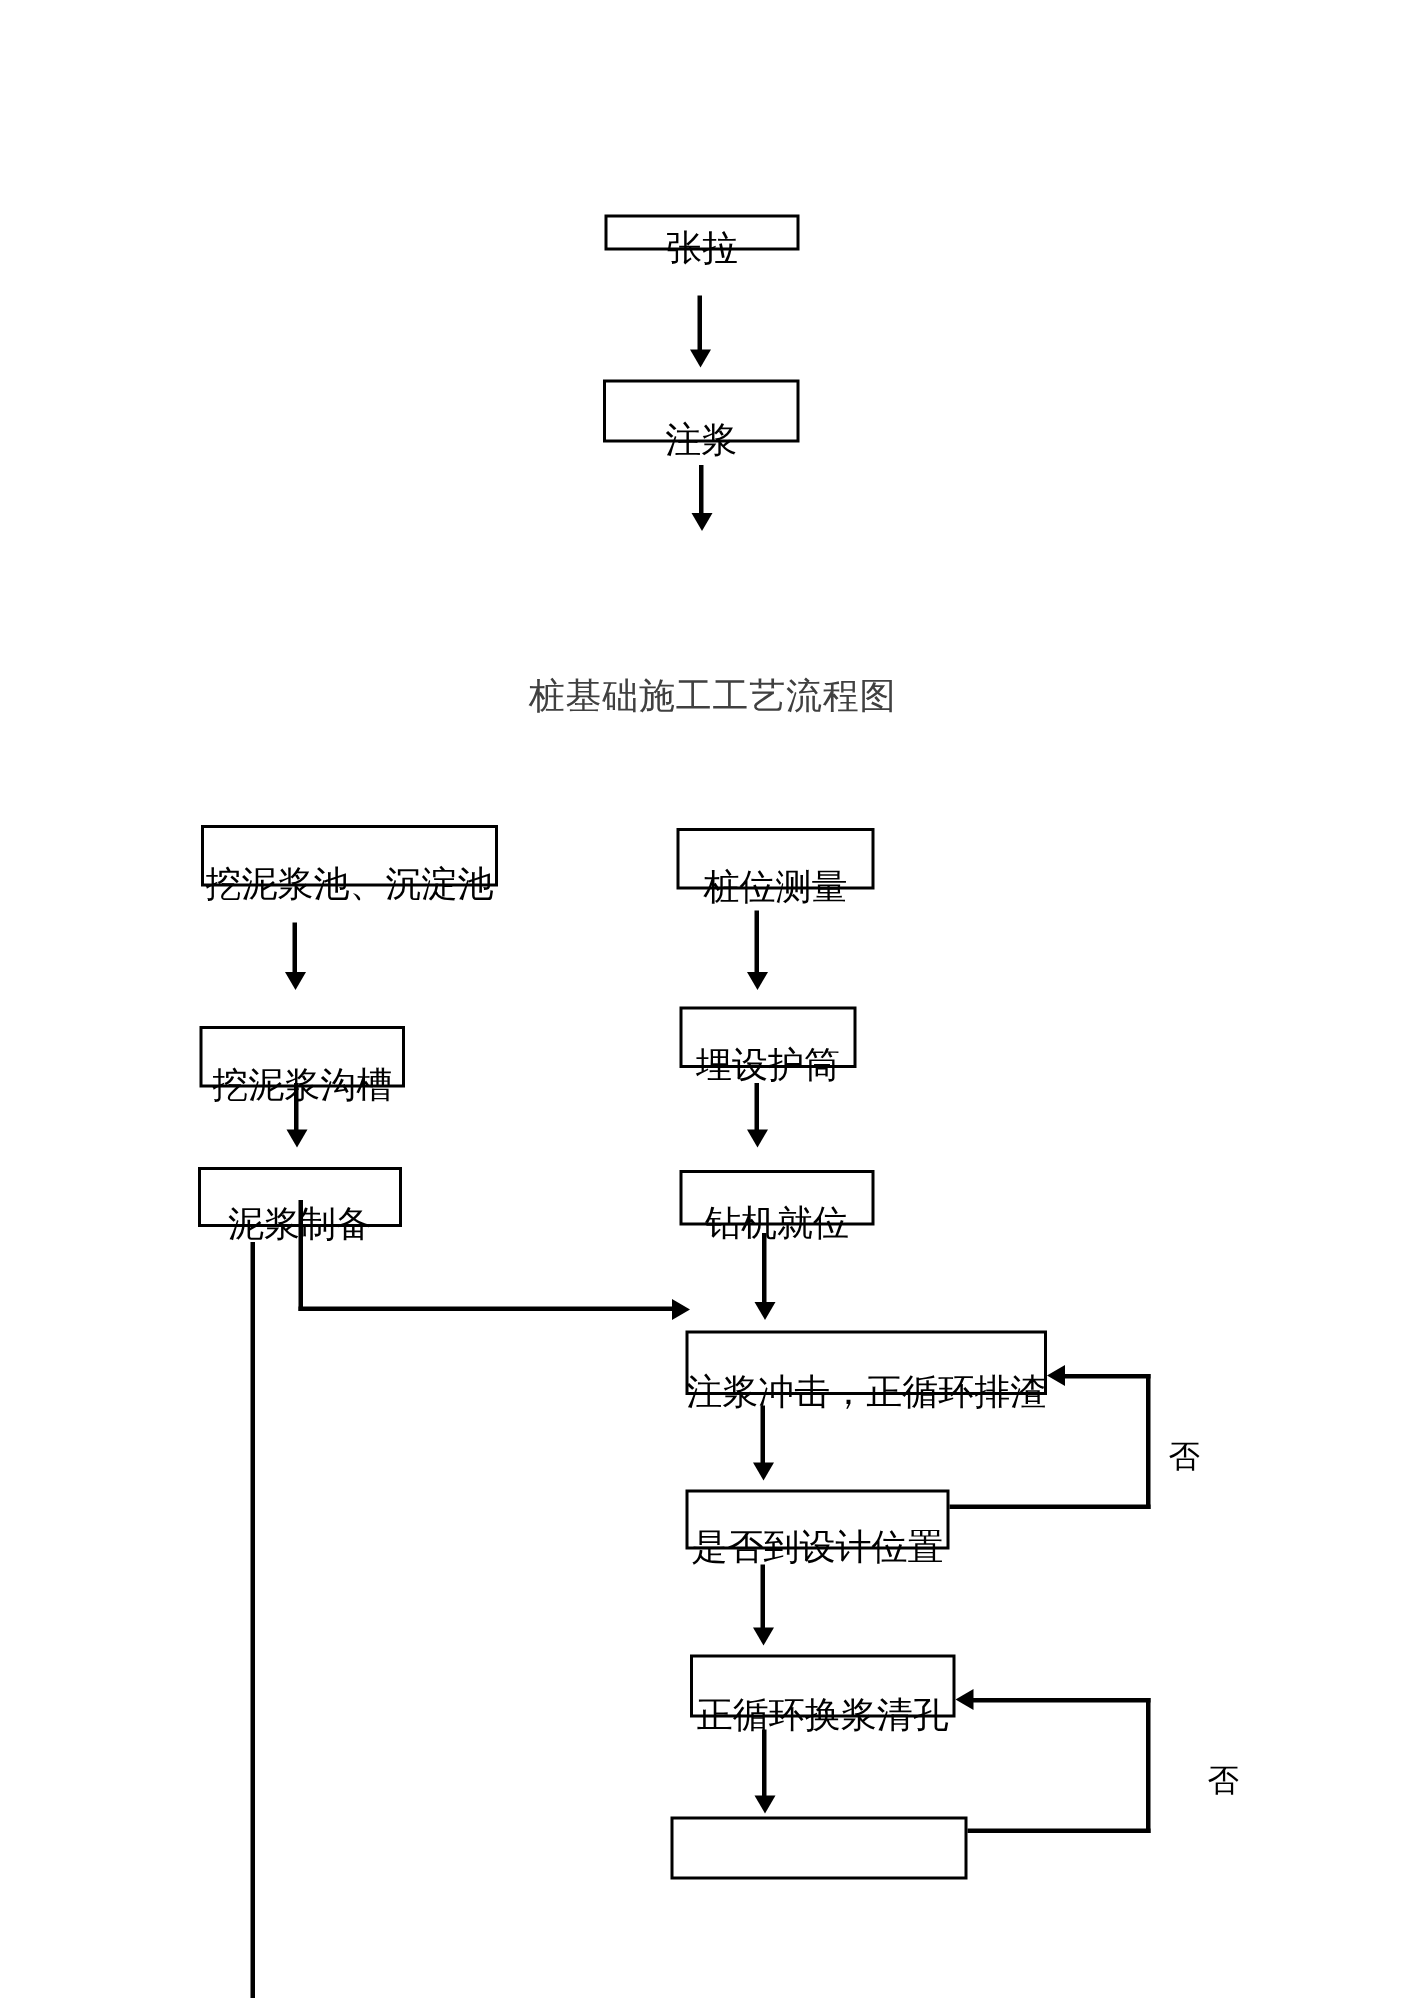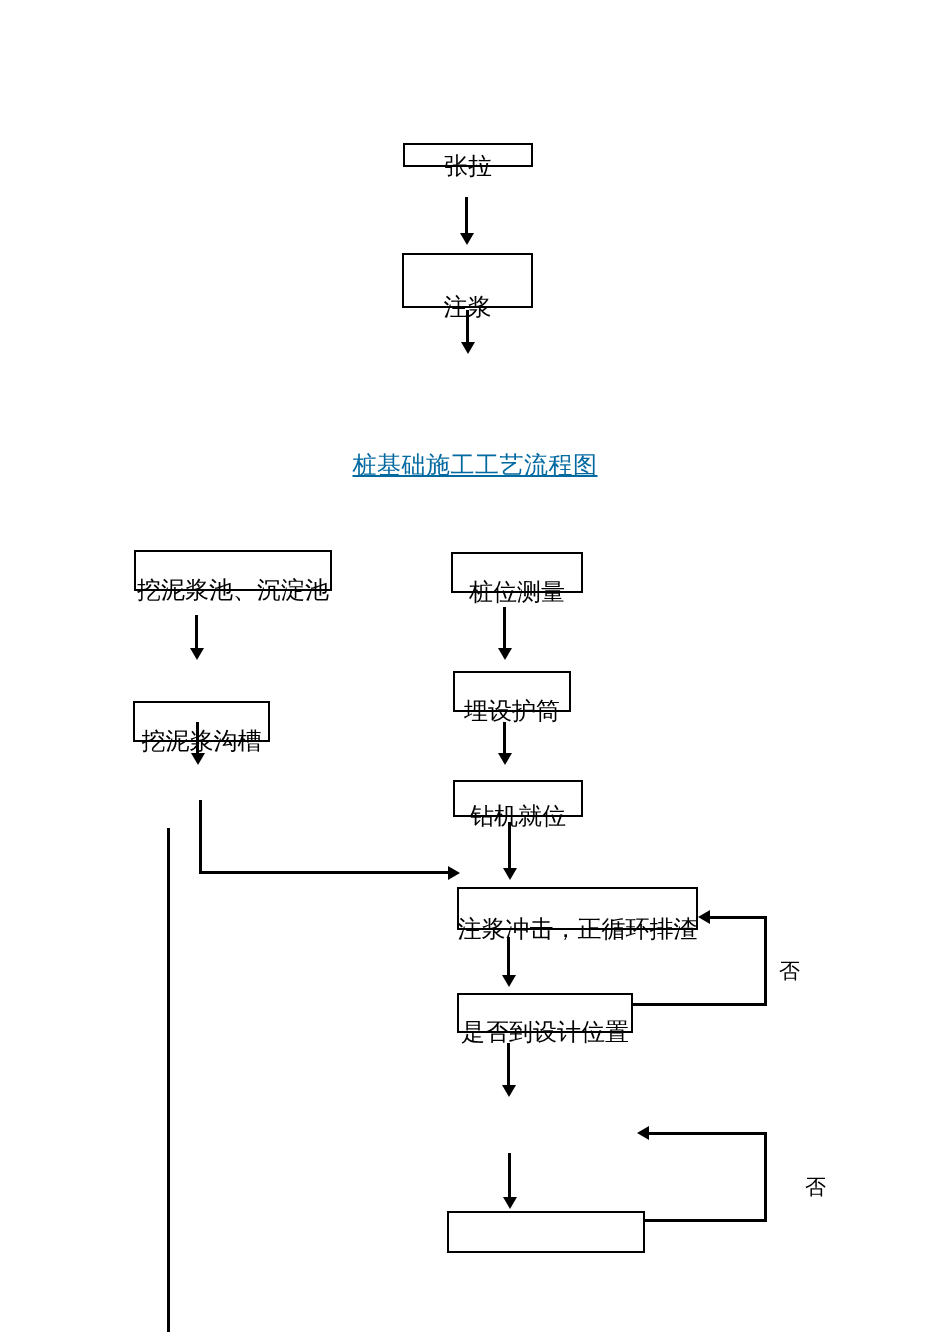--- a/index.html
+++ b/index.html
@@ -37,66 +37,68 @@
   .ah-down{border-left:7px solid transparent;border-right:7px solid transparent;border-top:12px solid #000;}
   .ah-left{border-top:7px solid transparent;border-bottom:7px solid transparent;border-right:12px solid #000;}
   .ah-right{border-top:7px solid transparent;border-bottom:7px solid transparent;border-left:12px solid #000;}
   .flow-title{
     position:absolute;
     left:0;top:449px;width:950px;
     text-align:center;
     font-size:24px;
     line-height:32px;
     letter-spacing:0.5px;
-    color:#0369a1;
-    text-decoration:underline;
+    color:#404040;
   }
   .no-label{
     position:absolute;
     font-size:21px;
     line-height:26px;
     color:#000;
   }
 </style>
 </head>
 <body>
 
 <div class="page">
 
   <div class="node" style="left:403px;top:143px;width:130px;height:24px">
     <span class="node-label">张拉</span>
   </div>
 
   <div class="vline" style="left:465px;top:197px;height:38px"></div>
   <div class="ah ah-down" style="left:460px;top:233px"></div>
 
-  <div class="node" style="left:402px;top:253px;width:131px;height:55px">
+  <div class="node" style="left:402px;top:253px;width:131px;height:42px">
     <span class="node-label">注浆</span>
   </div>
 
   <div class="vline" style="left:466px;top:310px;height:34px"></div>
   <div class="ah ah-down" style="left:461px;top:342px"></div>
 
 
   <div class="flow-title">桩基础施工工艺流程图</div>
 
   <div class="node" style="left:134px;top:550px;width:198px;height:41px">
     <span class="node-label">挖泥浆池、沉淀池</span>
   </div>
 
   <div class="vline" style="left:195px;top:615px;height:35px"></div>
   <div class="ah ah-down" style="left:190px;top:648px"></div>
 
-  <div class="node" style="left:133px;top:701px;width:137px;height:41px">
+  <div class="node" style="left:133px;top:684px;width:137px;height:41px">
     <span class="node-label">挖泥浆沟槽</span>
   </div>
 
   <div class="vline" style="left:196px;top:722px;height:33px"></div>
   <div class="ah ah-down" style="left:191px;top:753px"></div>
 
+  <div class="node" style="left:132px;top:778px;width:136px;height:40px">
+    <span class="node-label">泥浆制备</span>
+  </div>
 
   <div class="vline" style="left:167px;top:828px;height:504px"></div>
 
   <div class="vline" style="left:199px;top:800px;height:74px"></div>
   <div class="hline" style="left:199px;top:871px;width:250px"></div>
   <div class="ah ah-right" style="left:448px;top:866px"></div>
 
   <div class="node" style="left:451px;top:552px;width:132px;height:41px">
     <span class="node-label">桩位测量</span>
   </div>
@@ -131,20 +133,23 @@
 
   <div class="ah ah-left" style="left:698px;top:910px"></div>
   <div class="hline" style="left:709px;top:916px;width:58px"></div>
   <div class="vline" style="left:764px;top:916px;height:90px"></div>
   <div class="hline" style="left:633px;top:1003px;width:134px"></div>
   <div class="no-label" style="left:779px;top:958px">否</div>
 
   <div class="vline" style="left:507px;top:1043px;height:43px"></div>
   <div class="ah ah-down" style="left:502px;top:1085px"></div>
 
+  <div class="node" style="left:460px;top:1103px;width:177px;height:42px">
+    <span class="node-label">正循环换浆清孔</span>
+  </div>
 
   <div class="vline" style="left:508px;top:1153px;height:45px"></div>
   <div class="ah ah-down" style="left:503px;top:1197px"></div>
 
   <div class="node" style="left:447px;top:1211px;width:198px;height:42px">
     <span class="node-label"></span>
   </div>
 
   <div class="ah ah-left" style="left:637px;top:1126px"></div>
   <div class="hline" style="left:648px;top:1132px;width:119px"></div>

